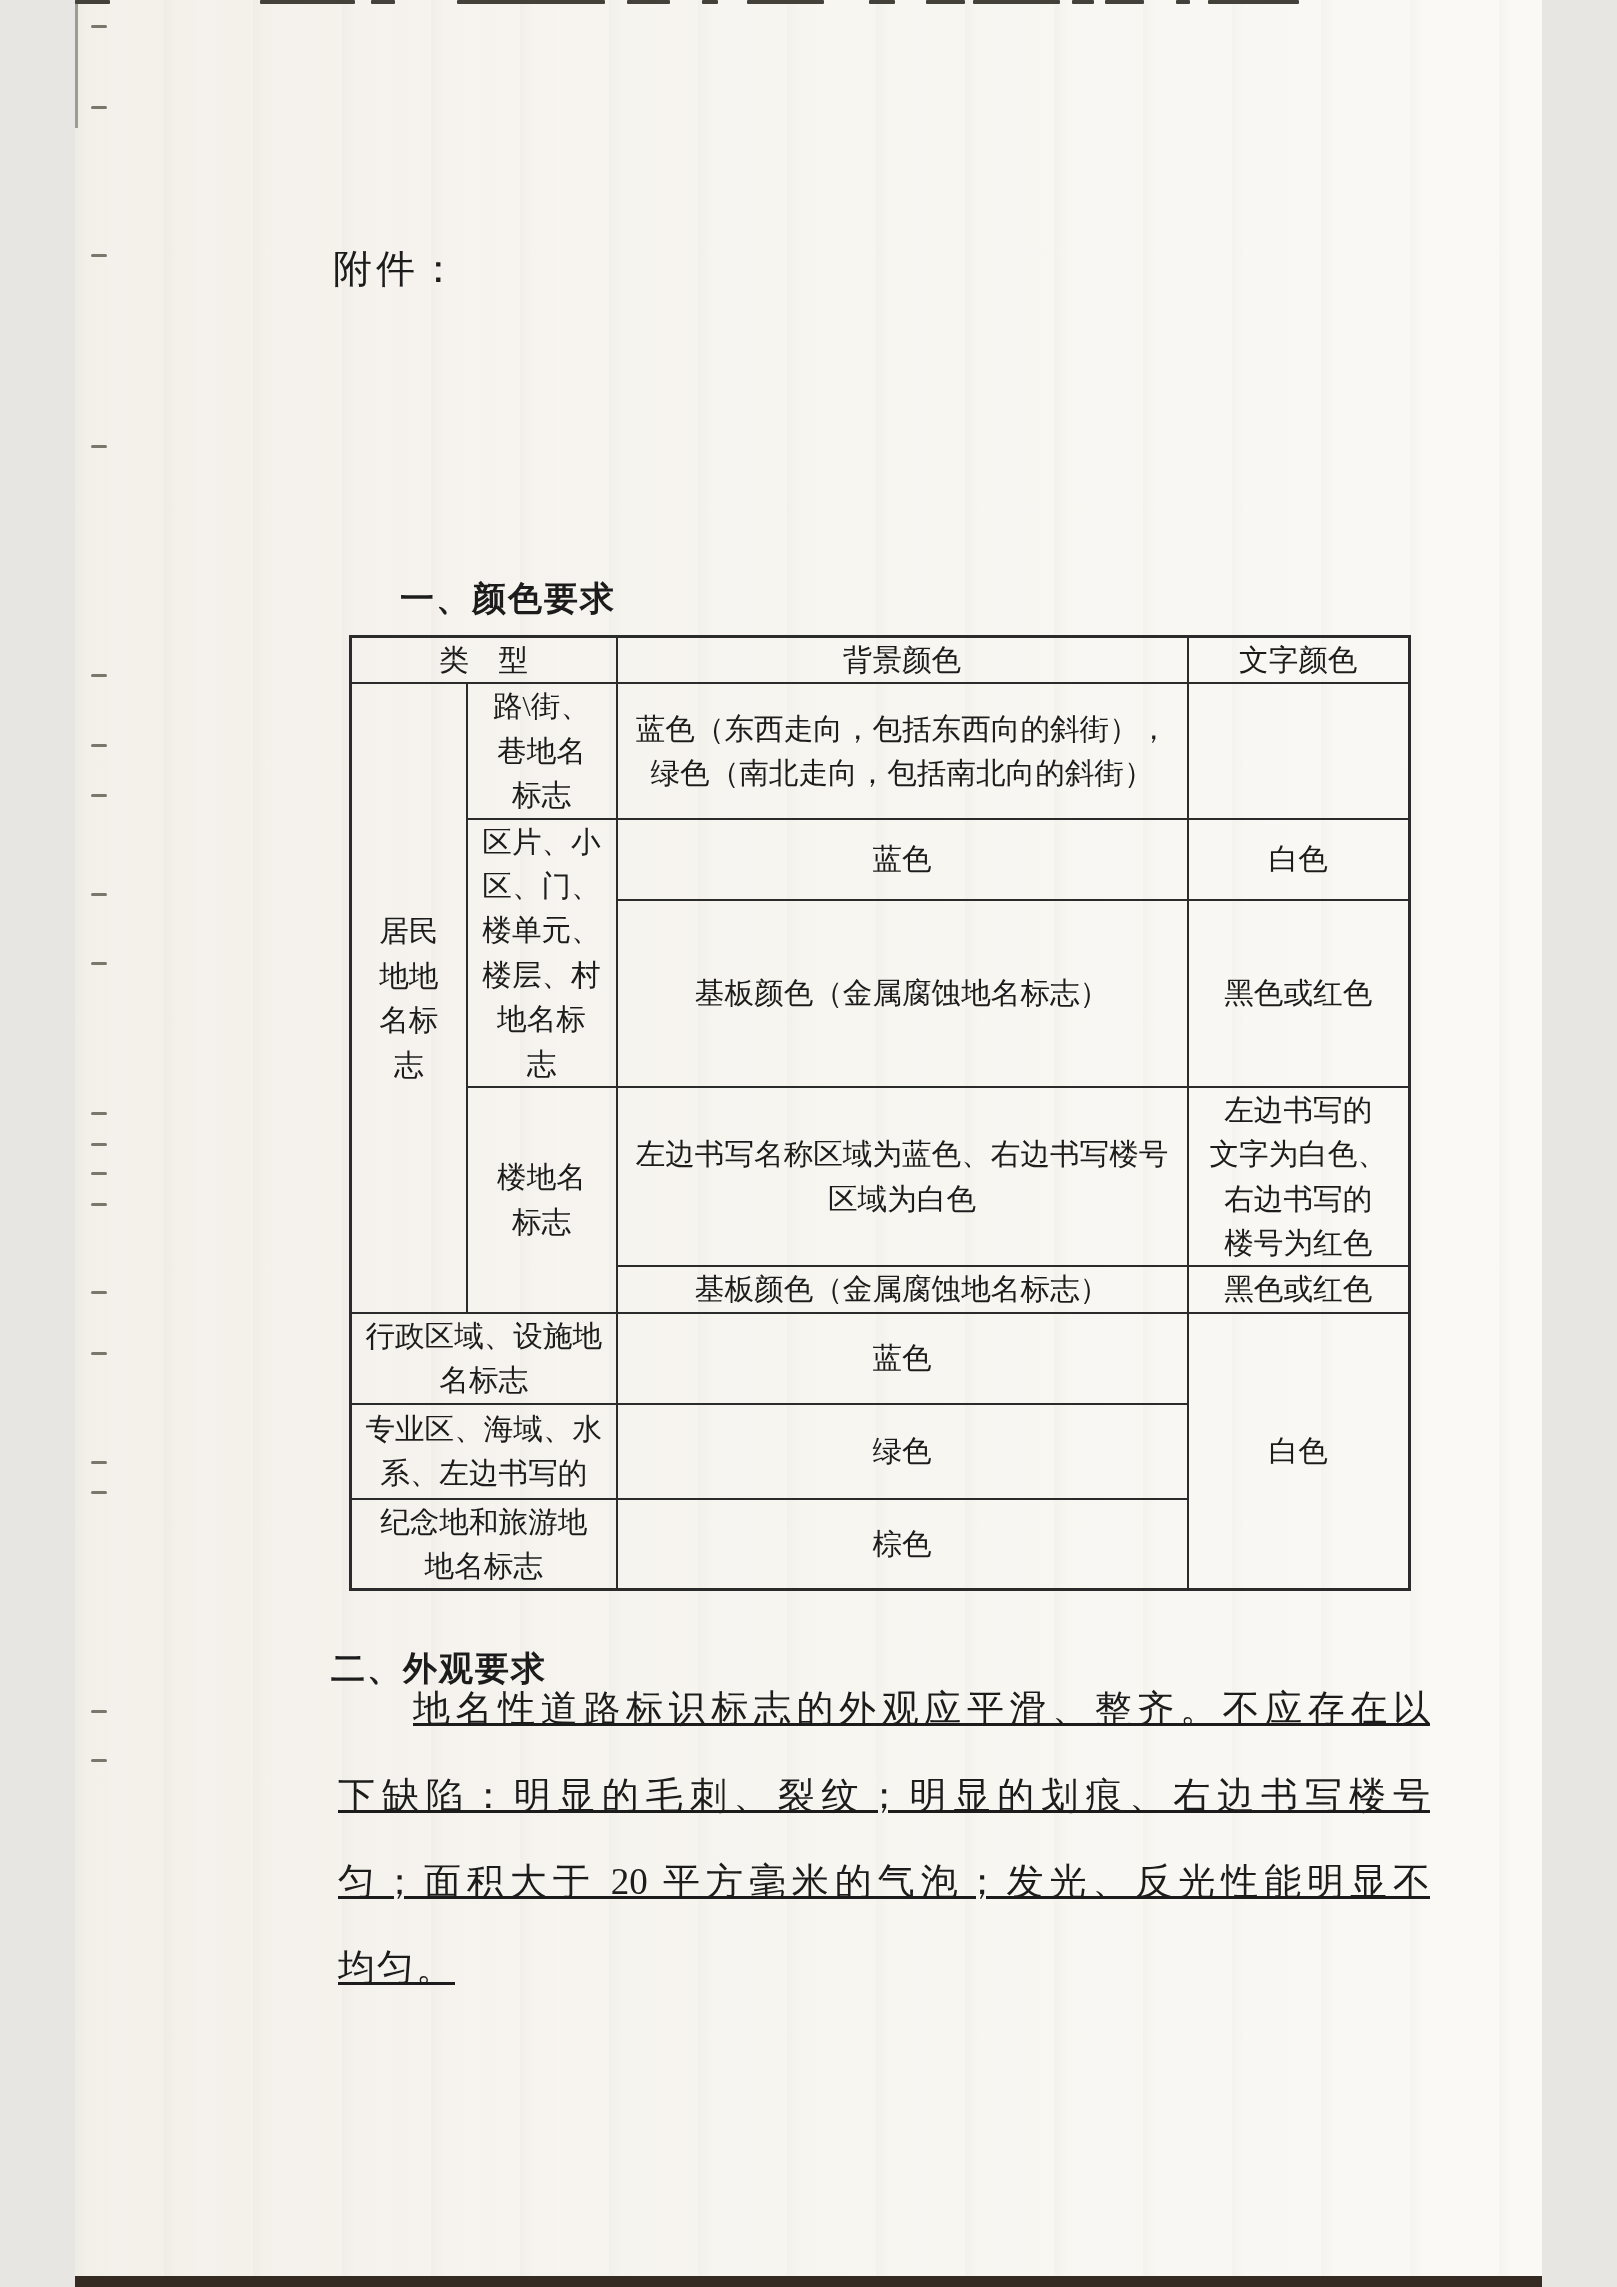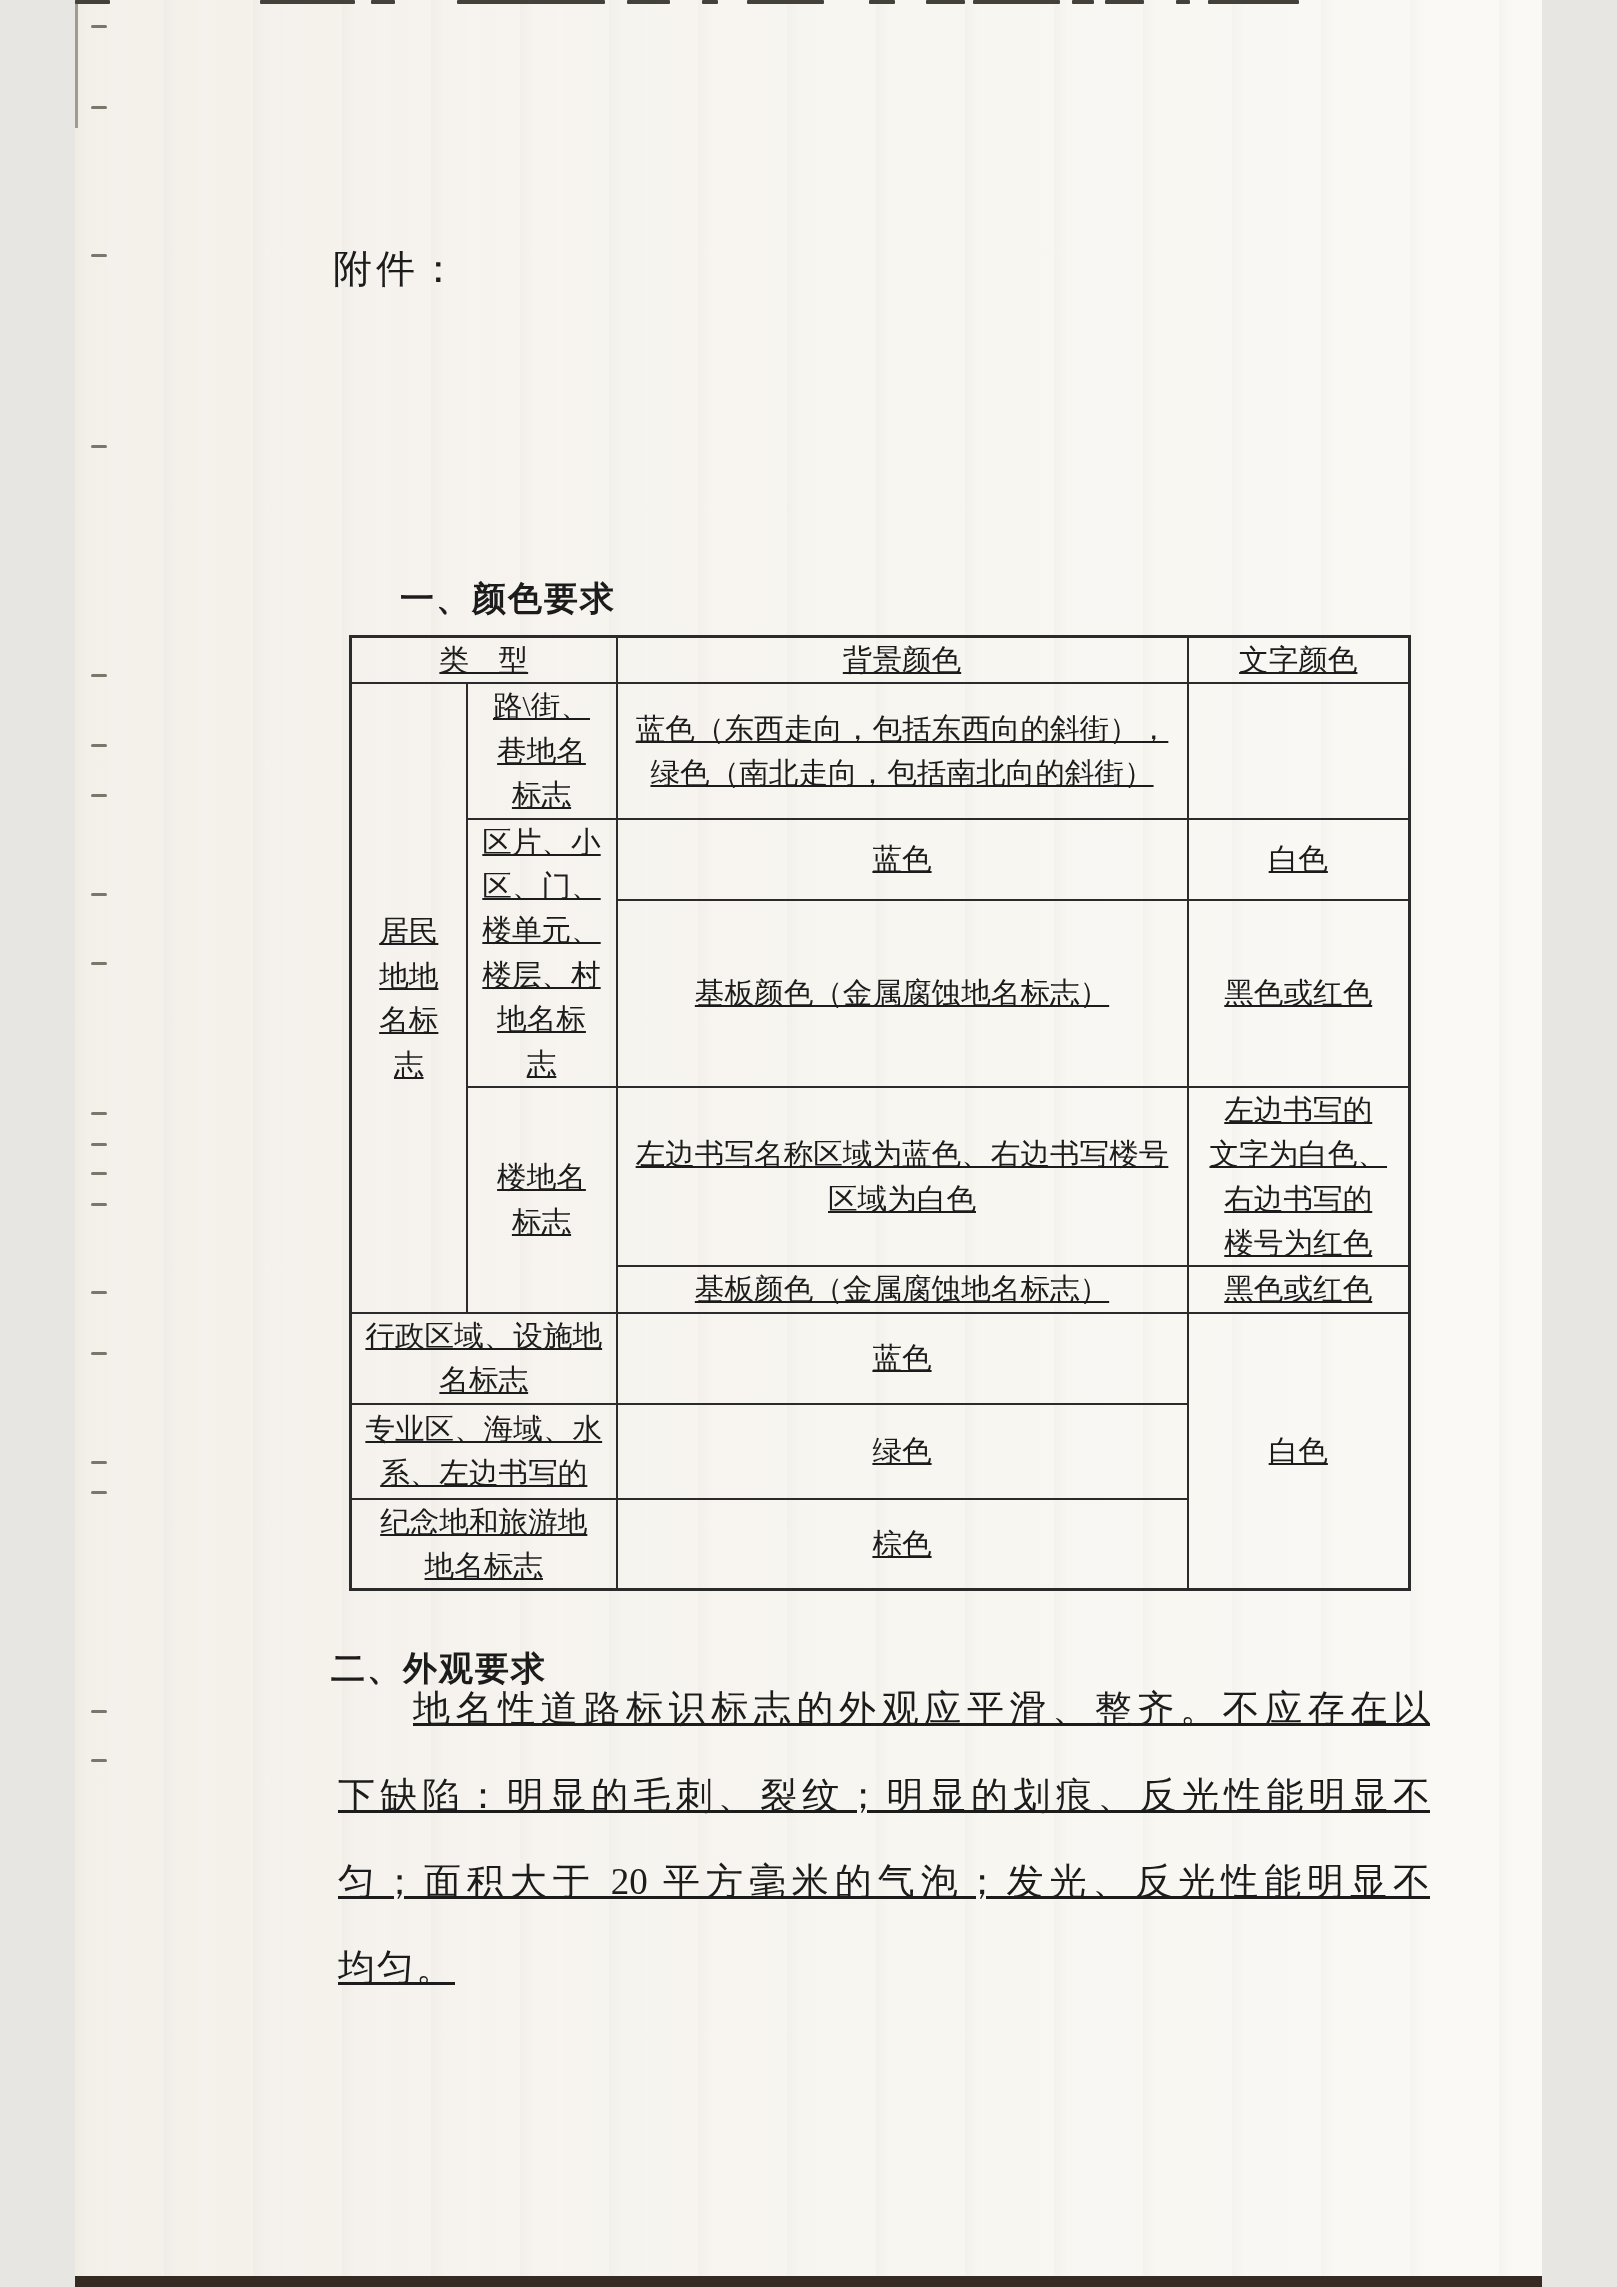--- a/index.html
+++ b/index.html
@@ -46,21 +46,20 @@
     font-size:29.6px;
     border:3px solid #2b2b2b;
   }
   table.color-table td,table.color-table th{
     border:2px solid #2b2b2b;
     padding:0;
     vertical-align:middle;
     text-align:center;
     font-weight:normal;
     line-height:1.5;
-    text-decoration:underline;
   }
   .pre{white-space:pre-line;}
   td.bg-left{text-align:left;padding-left:13.8px;line-height:1.9;}
   td.tight{line-height:1.4;}
 
   .para-line{
     position:absolute;left:263px;width:1092px;
     font-size:37px;line-height:1.25;
     text-align:justify;text-align-last:justify;text-decoration:underline;
   }
@@ -190,19 +189,19 @@
 地名标志</td>
       <td>棕色</td>
     </tr>
   </tbody>
     </table>
 
   <h2 class="sec-heading" id="s2-heading">二、外观要求</h2>
 
   <div>
     <div class="para-line first" style="top:1686px">地名性道路标识标志的外观应平滑、整齐。不应存在以</div>
-    <div class="para-line" style="top:1773px">下缺陷：明显的毛刺、裂纹；明显的划痕、反光性能明显不</div>
+    <div class="para-line" style="top:1773px">下缺陷：明显的毛刺、裂纹；明显的划痕、右边书写楼号</div>
     <div class="para-line" style="top:1859px">匀；面积大于 20 平方毫米的气泡；发光、反光性能明显不</div>
     <div class="para-line last" style="top:1945px">均匀。</div>
   </div>
 
 </div>
 
 
 </body></html>

